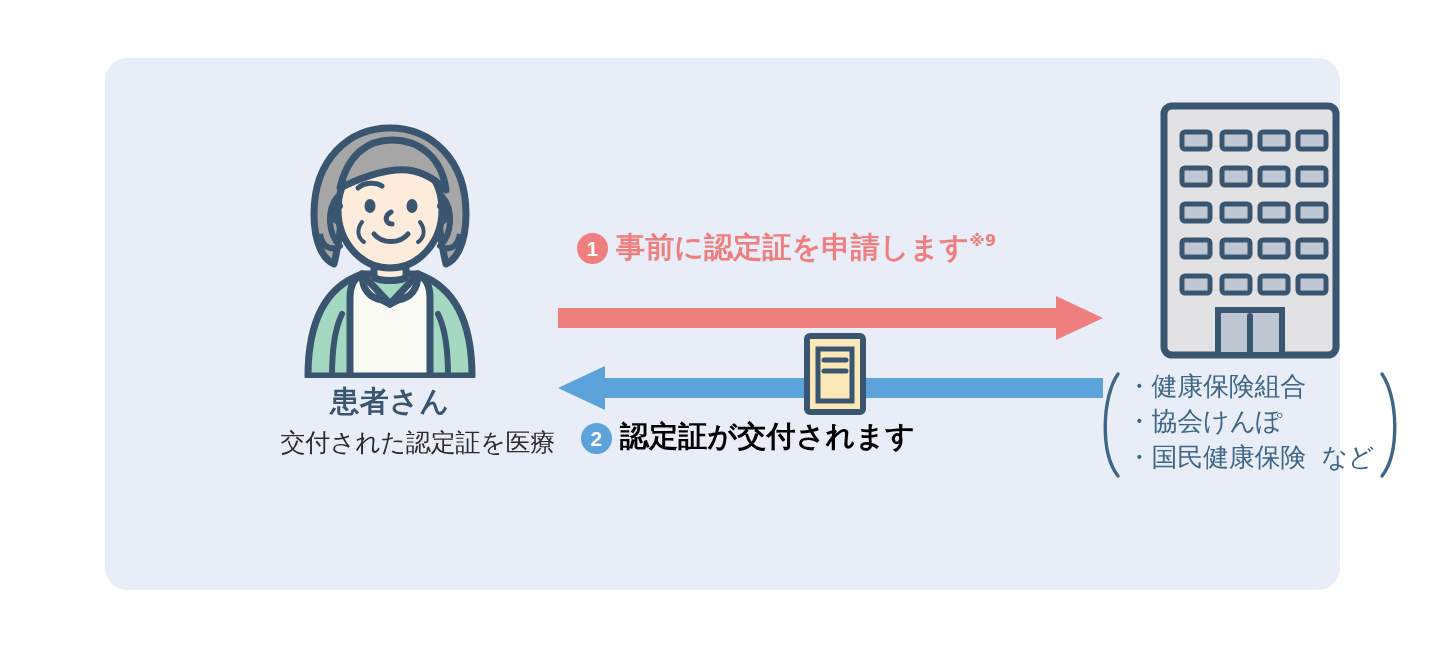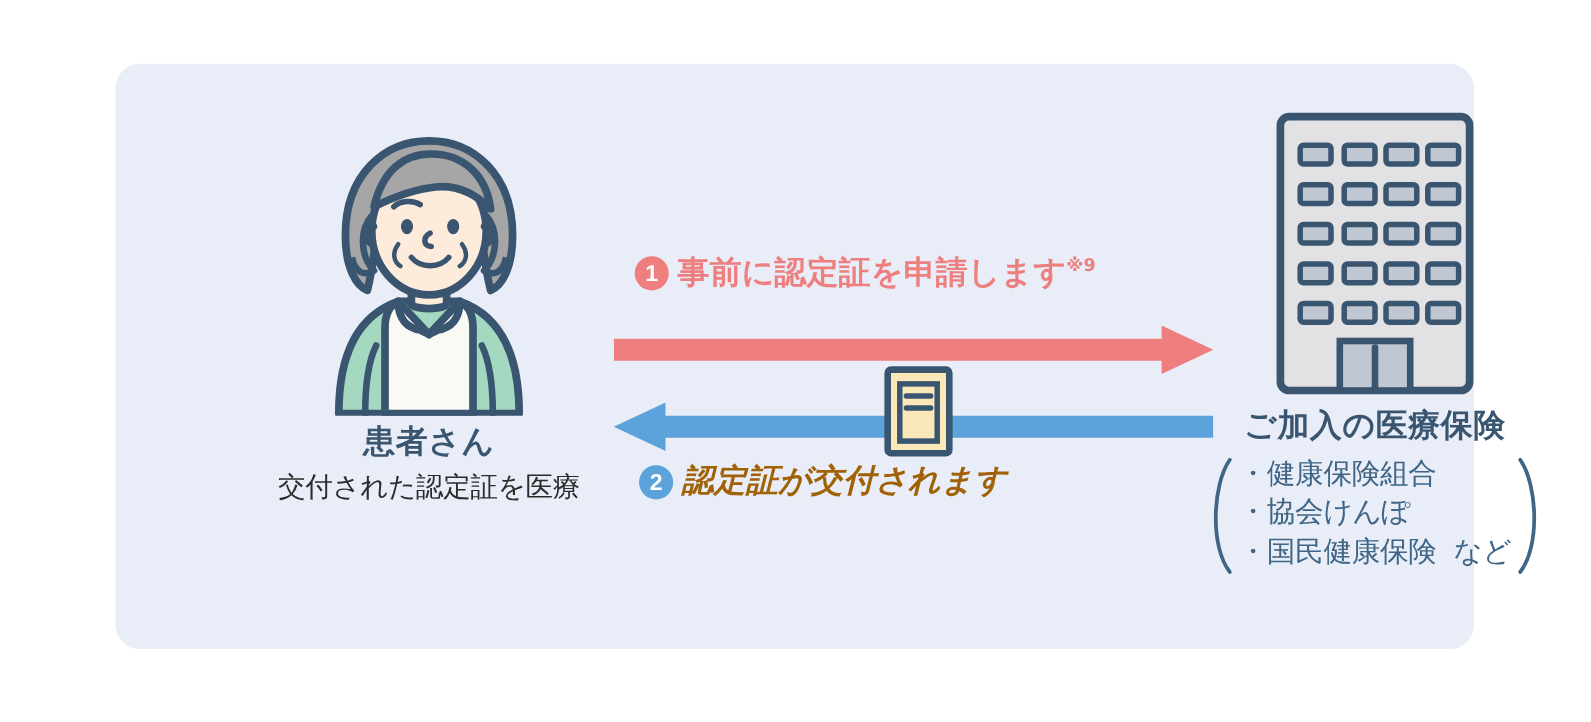--- a/index.html
+++ b/index.html
@@ -49,20 +49,21 @@
     color: #3a5570;
     letter-spacing: 0.02em;
     margin-top: 4px;
   }
   .party-desc {
     font-size: 25px;
     color: #2b2b2b;
     line-height: 1.34;
     margin-top: 6px;
     letter-spacing: -0.01em;
+    text-align: right;
   }
   .party-desc div { white-space: nowrap; }
 
   
   #flow-center {
     position: absolute;
     left: 440px;
     top: 60px;
     width: 570px;
     height: 420px;
@@ -84,21 +85,21 @@
     line-height: 31px;
     text-align: center;
     flex: 0 0 auto;
     margin-right: 8px;
     margin-top: 5px;
     font-family: "Liberation Sans", sans-serif;
   }
   .badge-red { background: #ef7f7f; }
   .badge-blue { background: #5ba3da; }
   .label-text-red { color: #ef7f7f; font-size: 29px; }
-  .label-text-blue { color: #a16207; font-size: 29px; line-height: 1.28; font-style: italic; }
+  .label-text-blue { color: #000000; font-size: 29px; line-height: 1.28; }
   .sup-note {
     font-size: 16px;
     vertical-align: super;
     font-weight: bold;
   }
 
   #label-step1 { left: 32px; top: 110px; }
   #label-step2 { left: 36px; top: 300px; }
 
   .arrow-svg { position: absolute; }
@@ -256,21 +257,20 @@
         <rect x="32" y="178" width="28" height="17" rx="3"></rect>
         <rect x="72" y="178" width="28" height="17" rx="3"></rect>
         <rect x="110" y="178" width="28" height="17" rx="3"></rect>
         <rect x="148" y="178" width="28" height="17" rx="3"></rect>
       </g>
 
       <rect x="68" y="212" width="64" height="45" fill="#BFC8D2" stroke="#3A5570" stroke-width="6"></rect>
       <line x1="100" y1="218" x2="100" y2="255" stroke="#3A5570" stroke-width="6" stroke-linecap="round"></line>
     </svg>
 
-    <div class="party-title">ご加入の医療保険</div>
 
     <div id="insurer-list-wrap">
       <svg class="brace brace-left" viewBox="0 0 30 108">
         <path d="M26 3 C10 26 8 82 26 105" fill="none" stroke="#3F6686" stroke-width="3.4" stroke-linecap="round"></path>
       </svg>
       <div id="insurer-list">
         <div>・健康保険組合</div>
         <div>・協会けんぽ</div>
         <div>・国民健康保険 など</div>
       </div>

